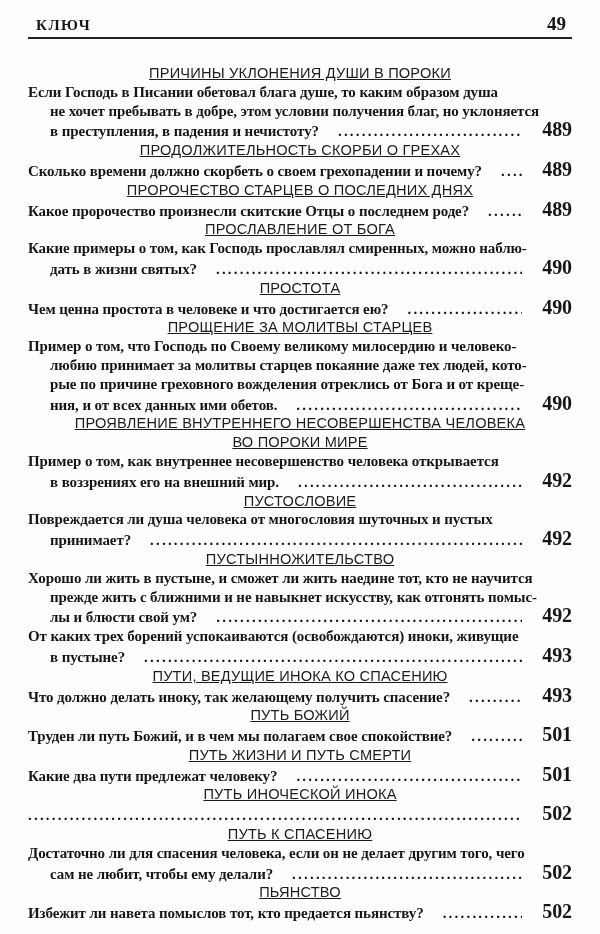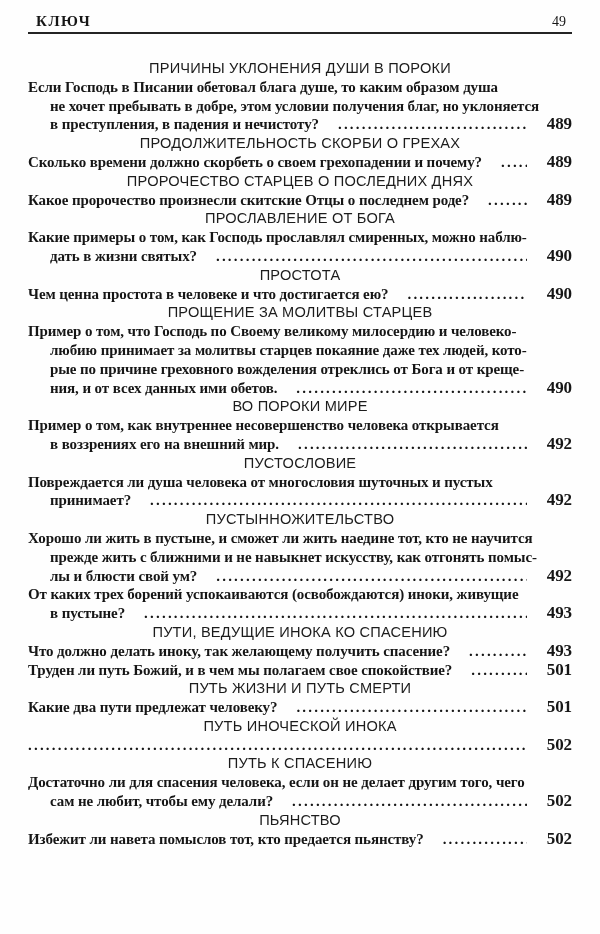--- a/index.html
+++ b/index.html
@@ -20,22 +20,22 @@
     align-items: baseline;
     padding: 0 6px 0 8px;
     font-family: "Liberation Serif", serif;
   }
   .running-title {
     font-size: 15px;
     letter-spacing: 1.5px;
     font-weight: 600;
   }
   .page-number {
-    font-size: 14px;
-    font-weight: 400;
+    font-size: 19px;
+    font-weight: 700;
     margin-left: 44px;
   }
   .header-rule {
     border: none;
     border-top: 2px solid #242424;
     margin: 2px 0 0 0;
   }
   .toc {
     margin-top: 25px;
     font-size: 15px;
@@ -44,38 +44,39 @@
     letter-spacing: -0.1px;
   }
   .section-heading {
     text-align: center;
     font-family: "Liberation Sans", sans-serif;
     font-weight: 400;
     font-size: 14.6px;
     letter-spacing: 0.2px;
     color: #1c1c1c;
     white-space: nowrap;
+    text-decoration: underline;
   }
   .entry-line { white-space: nowrap; }
   .entry-line.cont { padding-left: 22px; }
   .entry-line.last { display: flex; align-items: baseline; white-space: nowrap; gap: 16px; }
   .entry-text { white-space: nowrap; padding-right: 3px; flex: 0 0 auto; }
   .dot-leader {
     flex: 1 1 auto;
     overflow: hidden;
     white-space: nowrap;
     letter-spacing: 2.2px;
     font-weight: 600;
     min-width: 0;
   }
   .entry-page {
     flex: 0 0 auto;
     padding-left: 4px;
     font-weight: 700;
-    font-size: 17px;
+    font-size: 20px;
   }
 </style>
 </head>
 <body>
 
 <div class="page">
   <div class="page-header">
     <span class="running-title">КЛЮЧ</span>
     <span class="page-number">49</span>
   </div>
@@ -141,20 +142,21 @@
           <div class="entry-line cont">любию принимает за молитвы старцев покаяние даже тех людей, кото-</div>
           <div class="entry-line cont">рые по причине греховного вожделения отреклись от Бога и от креще-</div>
           <div class="entry-line cont last">
             <span class="entry-text">ния, и от всех данных ими обетов.</span>
             <span class="dot-leader">........................................................................................................................................................................................................</span>
             <span class="entry-page">490</span>
           </div>
         </div>
       </section>
       <section class="toc-section">
+        <div class="section-heading">ПРОЯВЛЕНИЕ ВНУТРЕННЕГО НЕСОВЕРШЕНСТВА ЧЕЛОВЕКА</div>
         <div class="section-heading">ВО ПОРОКИ МИРЕ</div>
         <div class="toc-entry">
           <div class="entry-line first">Пример о том, как внутреннее несовершенство человека открывается</div>
           <div class="entry-line cont last">
             <span class="entry-text">в воззрениях его на внешний мир.</span>
             <span class="dot-leader">........................................................................................................................................................................................................</span>
             <span class="entry-page">492</span>
           </div>
         </div>
       </section>
@@ -193,20 +195,21 @@
         <div class="section-heading">ПУТИ, ВЕДУЩИЕ ИНОКА КО СПАСЕНИЮ</div>
         <div class="toc-entry">
           <div class="entry-line first last">
             <span class="entry-text">Что должно делать иноку, так желающему получить спасение?</span>
             <span class="dot-leader">........................................................................................................................................................................................................</span>
             <span class="entry-page">493</span>
           </div>
         </div>
       </section>
       <section class="toc-section">
+        <div class="section-heading">ПУТЬ БОЖИЙ</div>
         <div class="toc-entry">
           <div class="entry-line first last">
             <span class="entry-text">Труден ли путь Божий, и в чем мы полагаем свое спокойствие?</span>
             <span class="dot-leader">........................................................................................................................................................................................................</span>
             <span class="entry-page">501</span>
           </div>
         </div>
       </section>
       <section class="toc-section">
         <div class="section-heading">ПУТЬ ЖИЗНИ И ПУТЬ СМЕРТИ</div>

